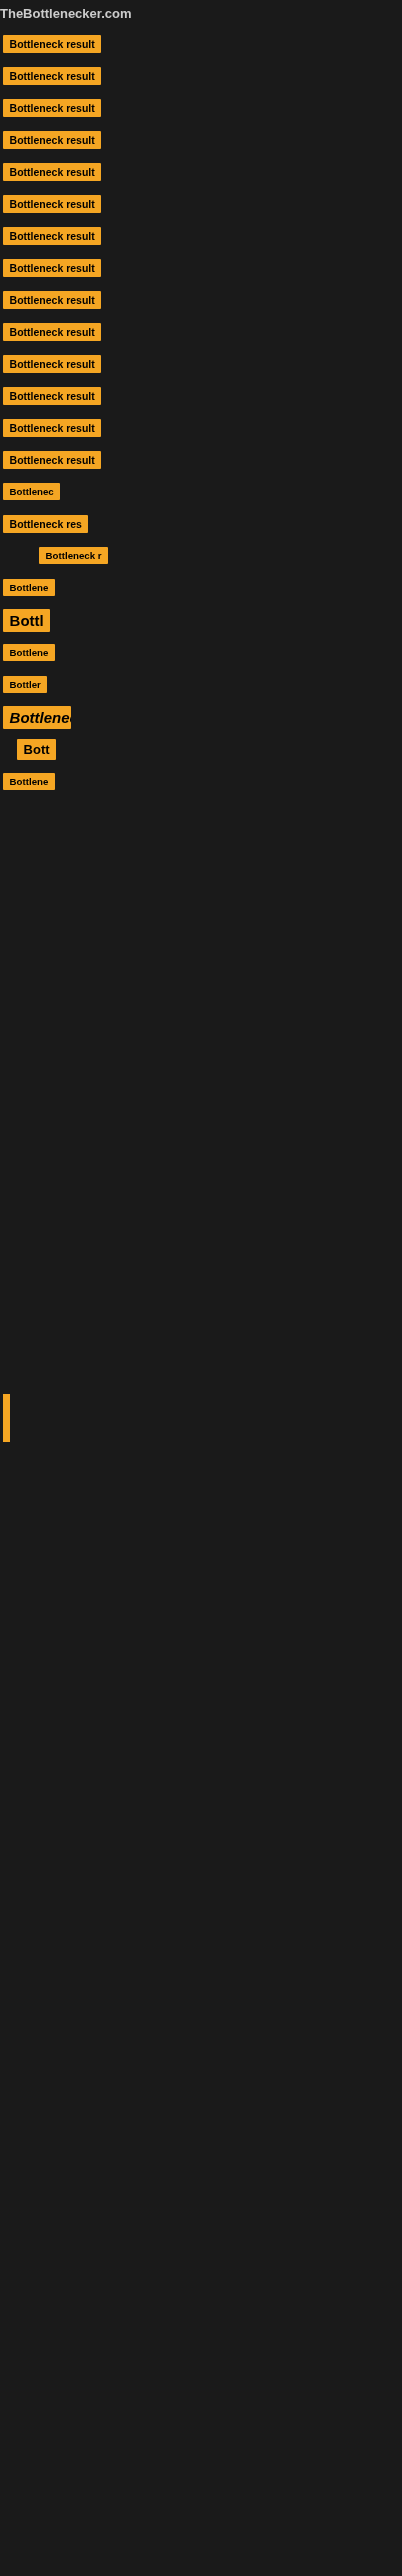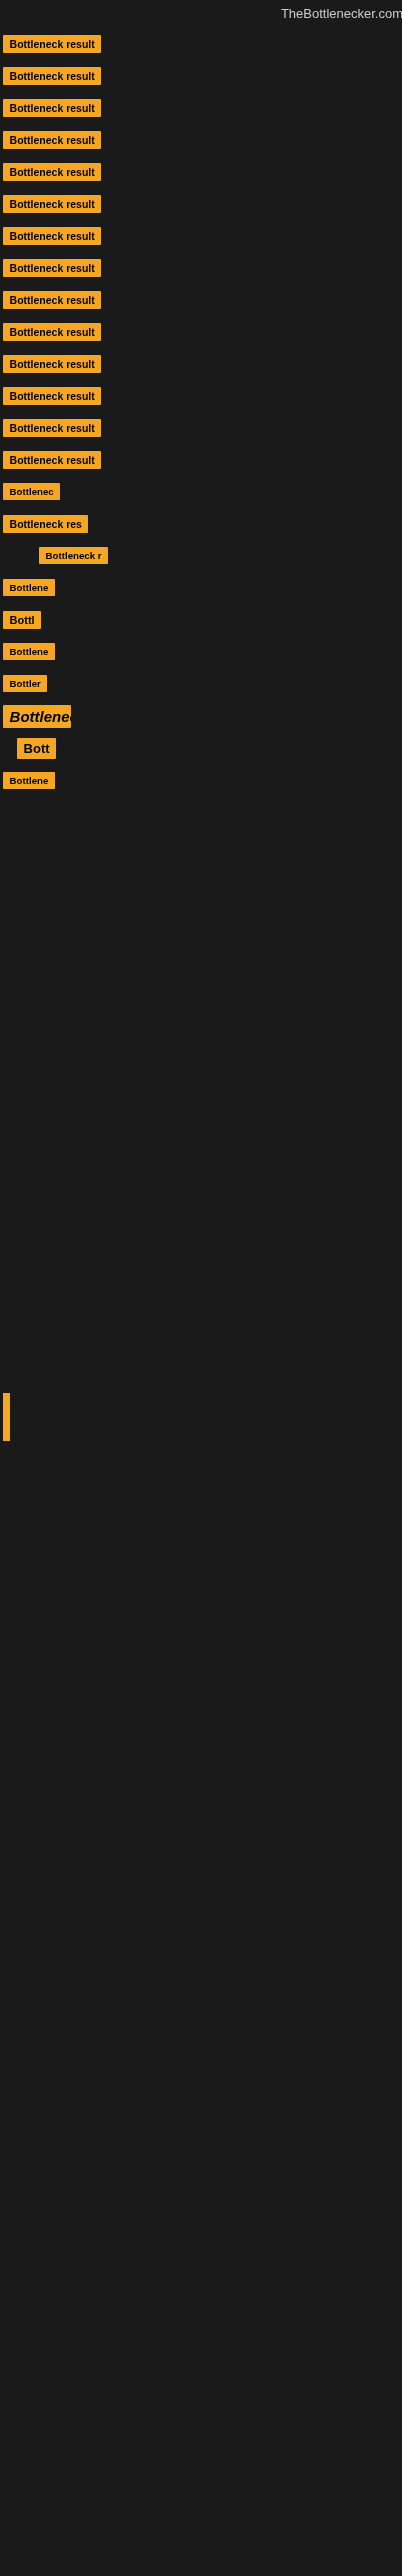--- a/index.html
+++ b/index.html
@@ -8,25 +8,26 @@
       box-sizing: border-box;
     }
     body {
       width: 403px;
       min-height: 2576px;
       background-color: #1a1a1a;
       font-family: Arial, sans-serif;
       position: relative;
     }
     .site-title {
-      text-align: right;
+      text-align: left;
       color: #cccccc;
       font-size: 13px;
       padding: 6.4px 0;
       background-color: #1a1a1a;
+      font-weight: bold;
     }
     .bottleneck-badge {
       background-color: #f5a623;
       color: #000000;
       font-size: 10.5px;
       font-weight: bold;
       padding: 3.2px 6.4px;
       border-radius: 1px;
       display: inline-block;
       white-space: nowrap;
@@ -108,21 +109,21 @@
     <div class="row">
       <span class="bottleneck-badge" style="font-size: 10.5px; max-width: 97px; overflow: hidden;">Bottleneck res</span>
     </div>
     <div class="row">
       <span class="bottleneck-badge" style="font-size: 9.7px; max-width: 81px; overflow: hidden; margin-left: 36px;">Bottleneck r</span>
     </div>
     <div class="row">
       <span class="bottleneck-badge" style="font-size: 9.7px; max-width: 68px; overflow: hidden;">Bottlene</span>
     </div>
     <div class="row">
-      <span class="bottleneck-badge" style="font-size: 11px; max-width: 48px; overflow: hidden; text-align: right;">Bottl</span>
+      <span class="bottleneck-badge" style="font-size: 15px; max-width: 48px; overflow: hidden; text-align: right;">Bottl</span>
     </div>
     <div class="row">
       <span class="bottleneck-badge" style="font-size: 9.7px; max-width: 68px; overflow: hidden;">Bottlene</span>
     </div>
     <div class="row">
       <span class="bottleneck-badge" style="font-size: 9.7px; max-width: 68px; overflow: hidden;">Bottler</span>
     </div>
     <div class="row">
       <span class="bottleneck-badge" style="font-size: 15px; max-width: 68px; overflow: hidden; font-style: italic;">Bottleneck</span>
     </div>

